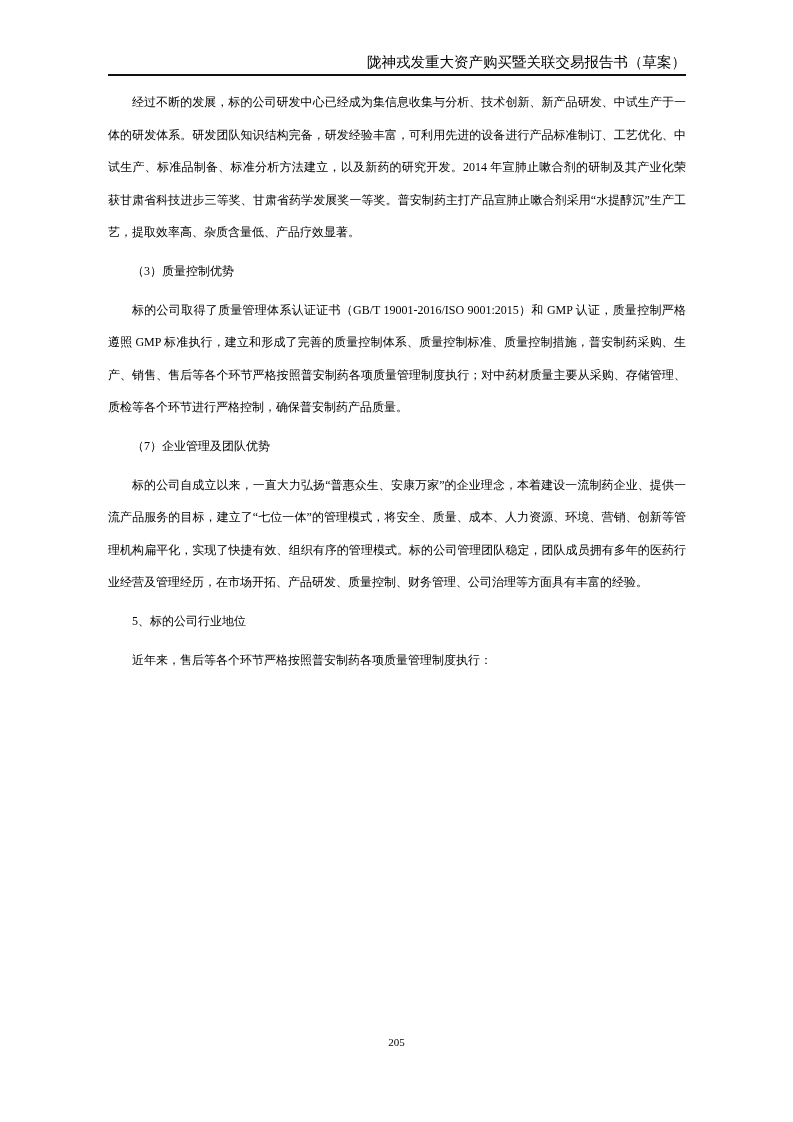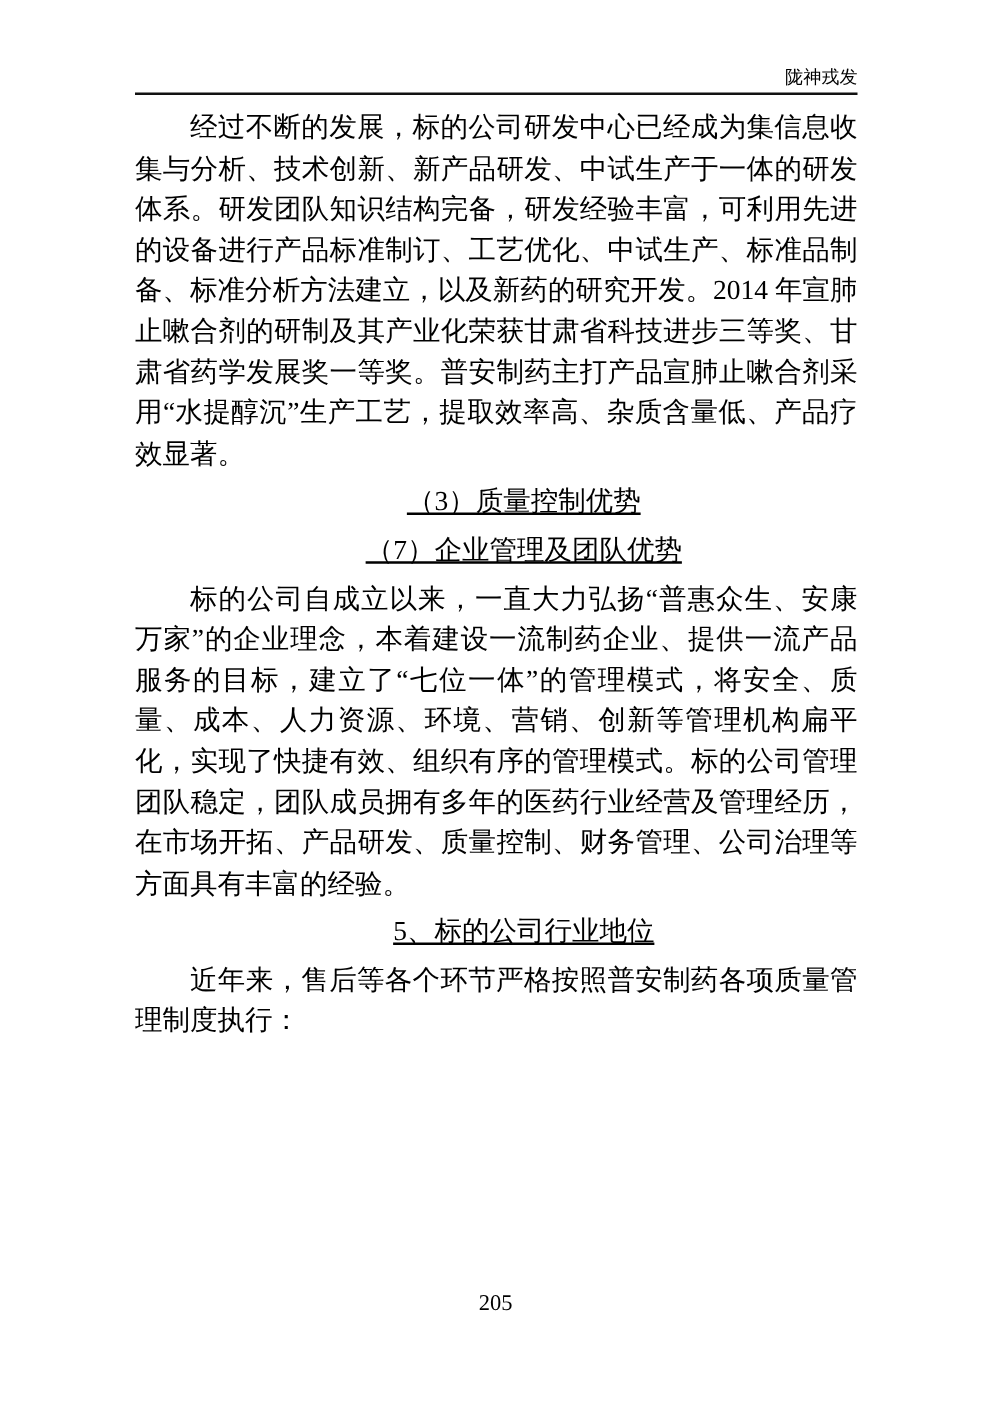--- a/index.html
+++ b/index.html
@@ -32,57 +32,58 @@
   }
   .header-rule {
     border-top: 2px solid #111111;
     height: 0;
   }
   .doc-body {
     position: absolute;
     left: 108px;
     right: 107px;
     top: 86px;
-    font-size: 22px;
+    font-size: 12px;
     line-height: 32.6px;
     text-align: justify;
   }
   .block {
     margin: 0 0 6px 0;
     text-indent: 2em;
   }
   .section-heading {
-    text-align: center;
-    text-decoration: underline;
+    text-align: left;
   }
   .footer {
     position: absolute;
     left: 0;
     right: 0;
     top: 1034px;
     text-align: center;
-    font-size: 18px;
+    font-size: 11px;
     line-height: 16px;
   }
 </style>
 </head>
 <body>
 
 <div class="page">
 
   <div class="header">
     <div class="header-row">
       <span>陇神戎发</span>
+      <span>重大资产购买暨关联交易报告书（草案）</span>
     </div>
     <div class="header-rule"></div>
   </div>
 
   <div class="doc-body">
     <p class="block paragraph">经过不断的发展，标的公司研发中心已经成为集信息收集与分析、技术创新、新产品研发、中试生产于一体的研发体系。研发团队知识结构完备，研发经验丰富，可利用先进的设备进行产品标准制订、工艺优化、中试生产、标准品制备、标准分析方法建立，以及新药的研究开发。2014 年宣肺止嗽合剂的研制及其产业化荣获甘肃省科技进步三等奖、甘肃省药学发展奖一等奖。普安制药主打产品宣肺止嗽合剂采用“水提醇沉”生产工艺，提取效率高、杂质含量低、产品疗效显著。</p>
     <p class="block section-heading">（3）质量控制优势</p>
+    <p class="block paragraph">标的公司取得了质量管理体系认证证书（GB/T 19001-2016/ISO 9001:2015）和 GMP 认证，质量控制严格遵照 GMP 标准执行，建立和形成了完善的质量控制体系、质量控制标准、质量控制措施，普安制药采购、生产、销售、售后等各个环节严格按照普安制药各项质量管理制度执行；对中药材质量主要从采购、存储管理、质检等各个环节进行严格控制，确保普安制药产品质量。</p>
     <p class="block section-heading">（7）企业管理及团队优势</p>
     <p class="block paragraph">标的公司自成立以来，一直大力弘扬“普惠众生、安康万家”的企业理念，本着建设一流制药企业、提供一流产品服务的目标，建立了“七位一体”的管理模式，将安全、质量、成本、人力资源、环境、营销、创新等管理机构扁平化，实现了快捷有效、组织有序的管理模式。标的公司管理团队稳定，团队成员拥有多年的医药行业经营及管理经历，在市场开拓、产品研发、质量控制、财务管理、公司治理等方面具有丰富的经验。</p>
     <p class="block section-heading">5、标的公司行业地位</p>
     <p class="block paragraph">近年来，售后等各个环节严格按照普安制药各项质量管理制度执行：</p>
   </div>
 
   <div class="footer">
     <span>205</span>
   </div>
 

